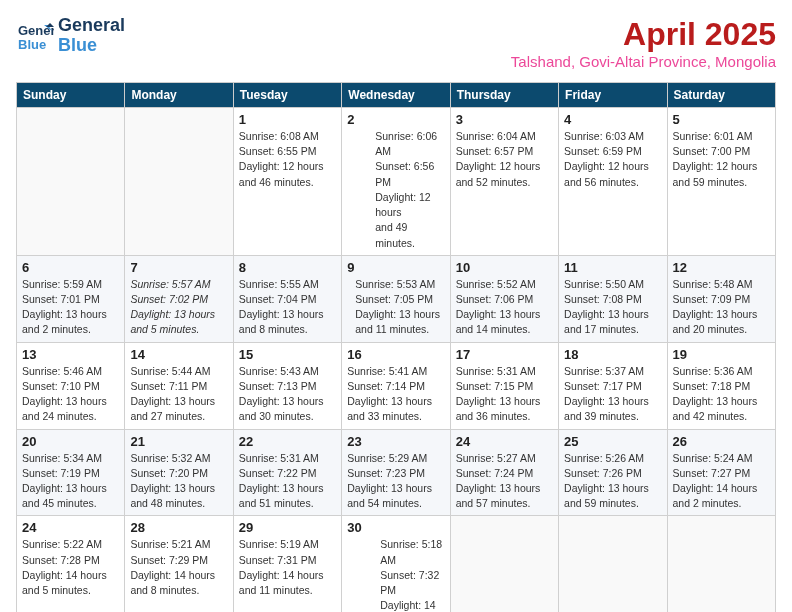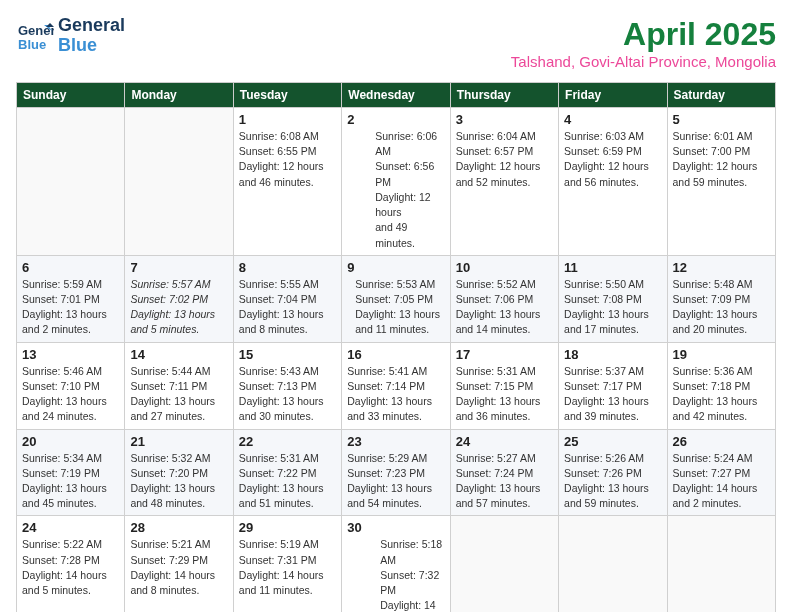--- a/index.html
+++ b/index.html
@@ -30,33 +30,33 @@
       width: 38px;
       height: 38px;
       margin-right: 4px;
     }
     .title-block {
       text-align: right;
     }
     .month-year {
       font-size: 32px;
       font-weight: bold;
-      color: #15803d;
+      color: #b91c1c;
     }
     .location {
       font-size: 15px;
       color: #ec4899;
     }
     .calendar {
       width: 100%;
       border-collapse: collapse;
       font-size: 11px;
     }
     .calendar th {
-      background-color: #14532d;
+      background-color: #0c4a6e;
       color: #fff;
       text-align: left;
       padding: 5px 6px;
       font-size: 12px;
       font-weight: bold;
       border: 1px solid #ccc;
     }
     .calendar td {
       border: 1px solid #d0d0d0;
       vertical-align: top;

